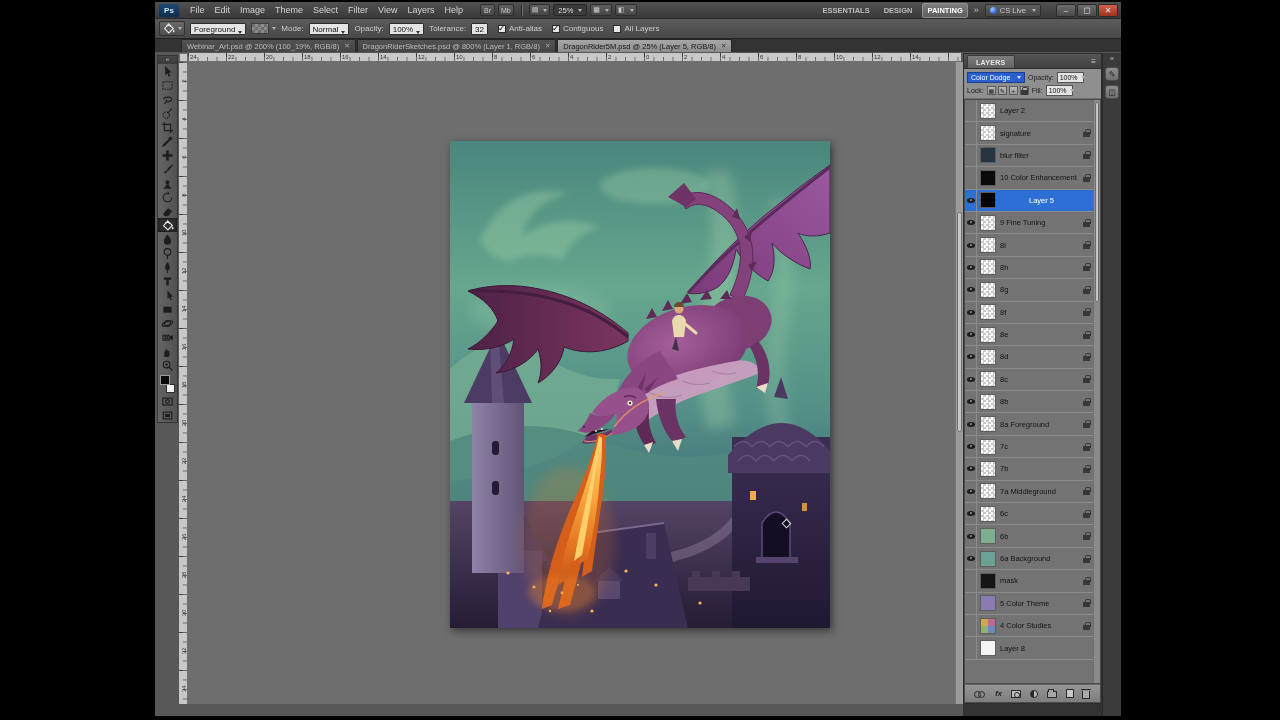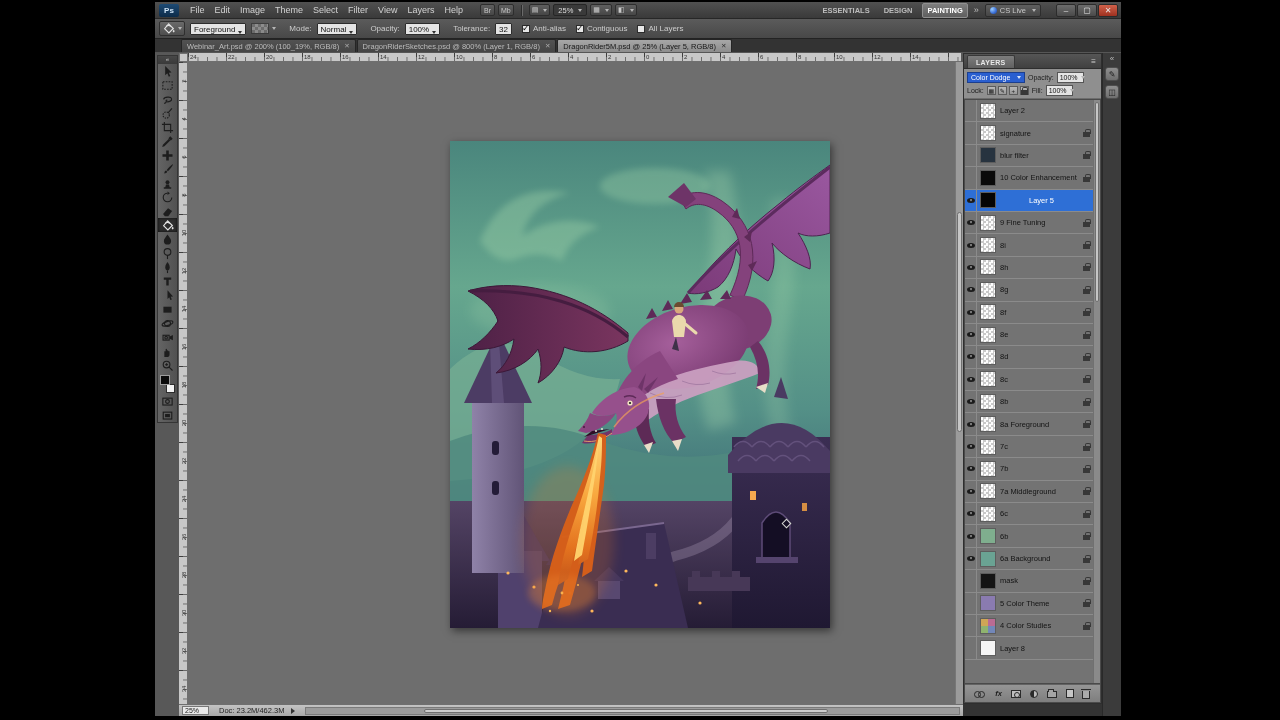--- a/index.html
+++ b/index.html
@@ -42,21 +42,21 @@
   .optionsbar{position:absolute;left:0;top:17px;width:100%;height:20px;
     background:linear-gradient(#5b5b5b,#484848);border-bottom:1px solid #232323;
     display:flex;align-items:center;gap:5px;padding-left:4px;font-size:8px;color:#cdcdcd;}
   .tool-preview{width:26px;height:15px;background:linear-gradient(#6a6a6a,#4e4e4e);
     border:1px solid #2f2f2f;border-radius:2px;display:flex;align-items:center;justify-content:center;}
   .tool-preview .stk{stroke:#e2e2e2;fill:none;stroke-width:1.2;}
   .tool-preview .fil{fill:#e2e2e2;}
   .field{height:12px;background:#e4e4e4;border:1px solid #2c2c2c;border-radius:1px;color:#111;
     display:flex;align-items:flex-end;padding:0 3px;font-size:8px;white-space:nowrap;}
   .field .dd-arrow{border-top-color:#333;}
-  .opt-label{margin-left:8px;white-space:nowrap;}
+  .opt-label{margin-left:0;white-space:nowrap;}
   .pattern-box{display:flex;align-items:center;}
   .pattern-swatch{width:18px;height:11px;border:1px solid #2c2c2c;opacity:.55;
     background:repeating-conic-gradient(#bbb 0 25%,#838383 0 50%) 0 0/6px 6px;}
   .check{display:flex;align-items:center;gap:3px;margin-left:5px;white-space:nowrap;}
   .cb{width:8px;height:8px;background:#e8e8e8;border:1px solid #2c2c2c;position:relative;flex:none;}
   .cb.on::after{content:"✓";position:absolute;left:-1px;top:-3px;font-size:9px;color:#111;}
 
   
   .tabbar{position:absolute;left:0;top:37px;width:100%;height:14px;background:#333;
     border-bottom:1px solid #565656;display:flex;align-items:flex-end;padding-left:26px;}
@@ -648,28 +648,20 @@
             <circle cx="128" cy="444" r="1" fill="#ffc055"></circle>
         <ellipse cx="112" cy="452" rx="34" ry="18" fill="#f08a30" opacity=".28" filter="url(#b3)"></ellipse>
       </svg>
     </div>
     <div class="cursor-glyph"></div>
   </div>
   <div class="vscroll">
         <div class="vthumb"></div>
       </div>
 
-  <div class="statusbar">
-    <span class="zoom-box">25%</span>
-    <span class="status-doc">Doc: 23.2M/462.3M</span>
-    <span class="status-arrow"></span>
-    <div class="hscroll">
-          <div class="hthumb"></div>
-        </div>
-  </div>
 
   <div class="rightcol">
     <div class="layers-panel">
       <div class="lp-head">
         <span class="lp-tab">LAYERS</span>
         <span class="lp-menu">≡</span>
       </div>
       <div class="lp-controls">
         <div class="lp-row1">
           <span class="blend">

